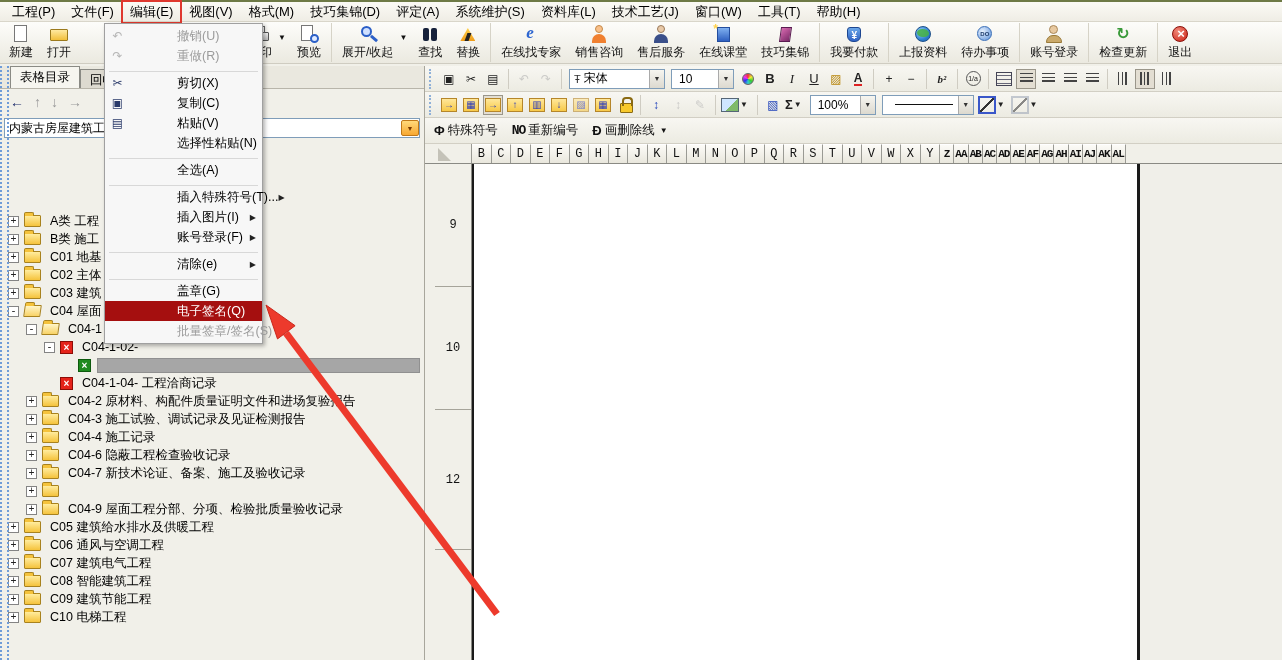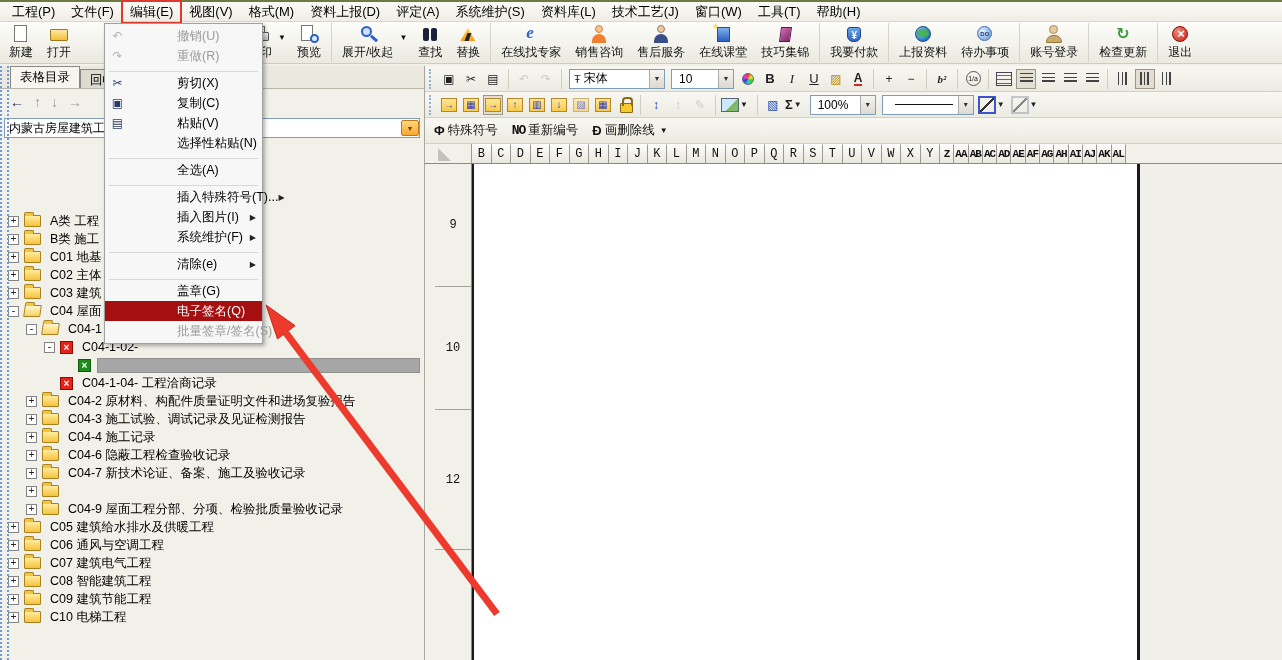--- a/index.html
+++ b/index.html
@@ -194,21 +194,21 @@
 
 <div class="app">
 
   <div class="menubar">
 
   <span class="mb">工程(P)</span>
       <span class="mb">文件(F)</span>
       <span class="mb boxed">编辑(E)</span>
       <span class="mb">视图(V)</span>
       <span class="mb">格式(M)</span>
-      <span class="mb">资料上报(D)</span>
+      <span class="mb">技巧集锦(D)</span>
       <span class="mb">评定(A)</span>
       <span class="mb">系统维护(S)</span>
       <span class="mb">资料库(L)</span>
       <span class="mb">技术工艺(J)</span>
       <span class="mb">窗口(W)</span>
       <span class="mb">工具(T)</span>
       <span class="mb">帮助(H)</span>
     </div>
 
   <div class="toolbar">
@@ -897,21 +897,21 @@
         <span class="mlabel">插入特殊符号(T)...</span>
         <span class="marrow">▶</span>
       </div>
       <div class="mitem">
         <span class="micon"></span>
         <span class="mlabel">插入图片(I)</span>
         <span class="marrow">▶</span>
       </div>
       <div class="mitem">
         <span class="micon"></span>
-        <span class="mlabel">系统维护(F)</span>
+        <span class="mlabel">账号登录(F)</span>
         <span class="marrow">▶</span>
       </div>
       <div class="mitem sep">
         
         
         
       </div>
       <div class="mitem">
         <span class="micon"></span>
         <span class="mlabel">清除(e)</span>

